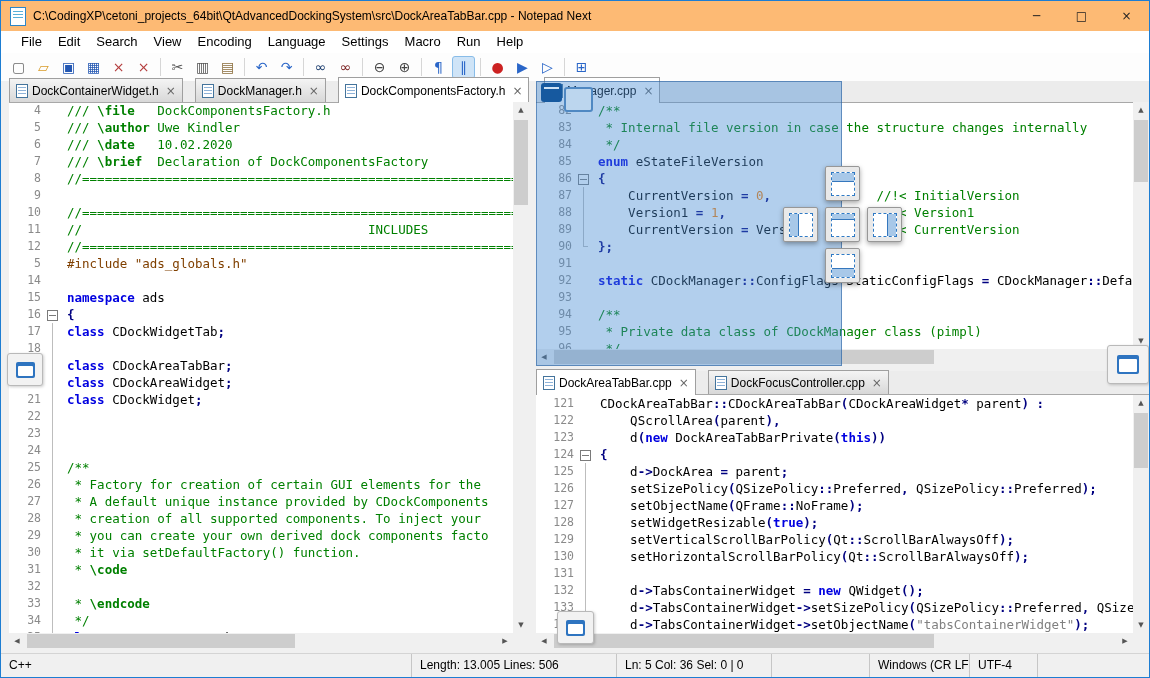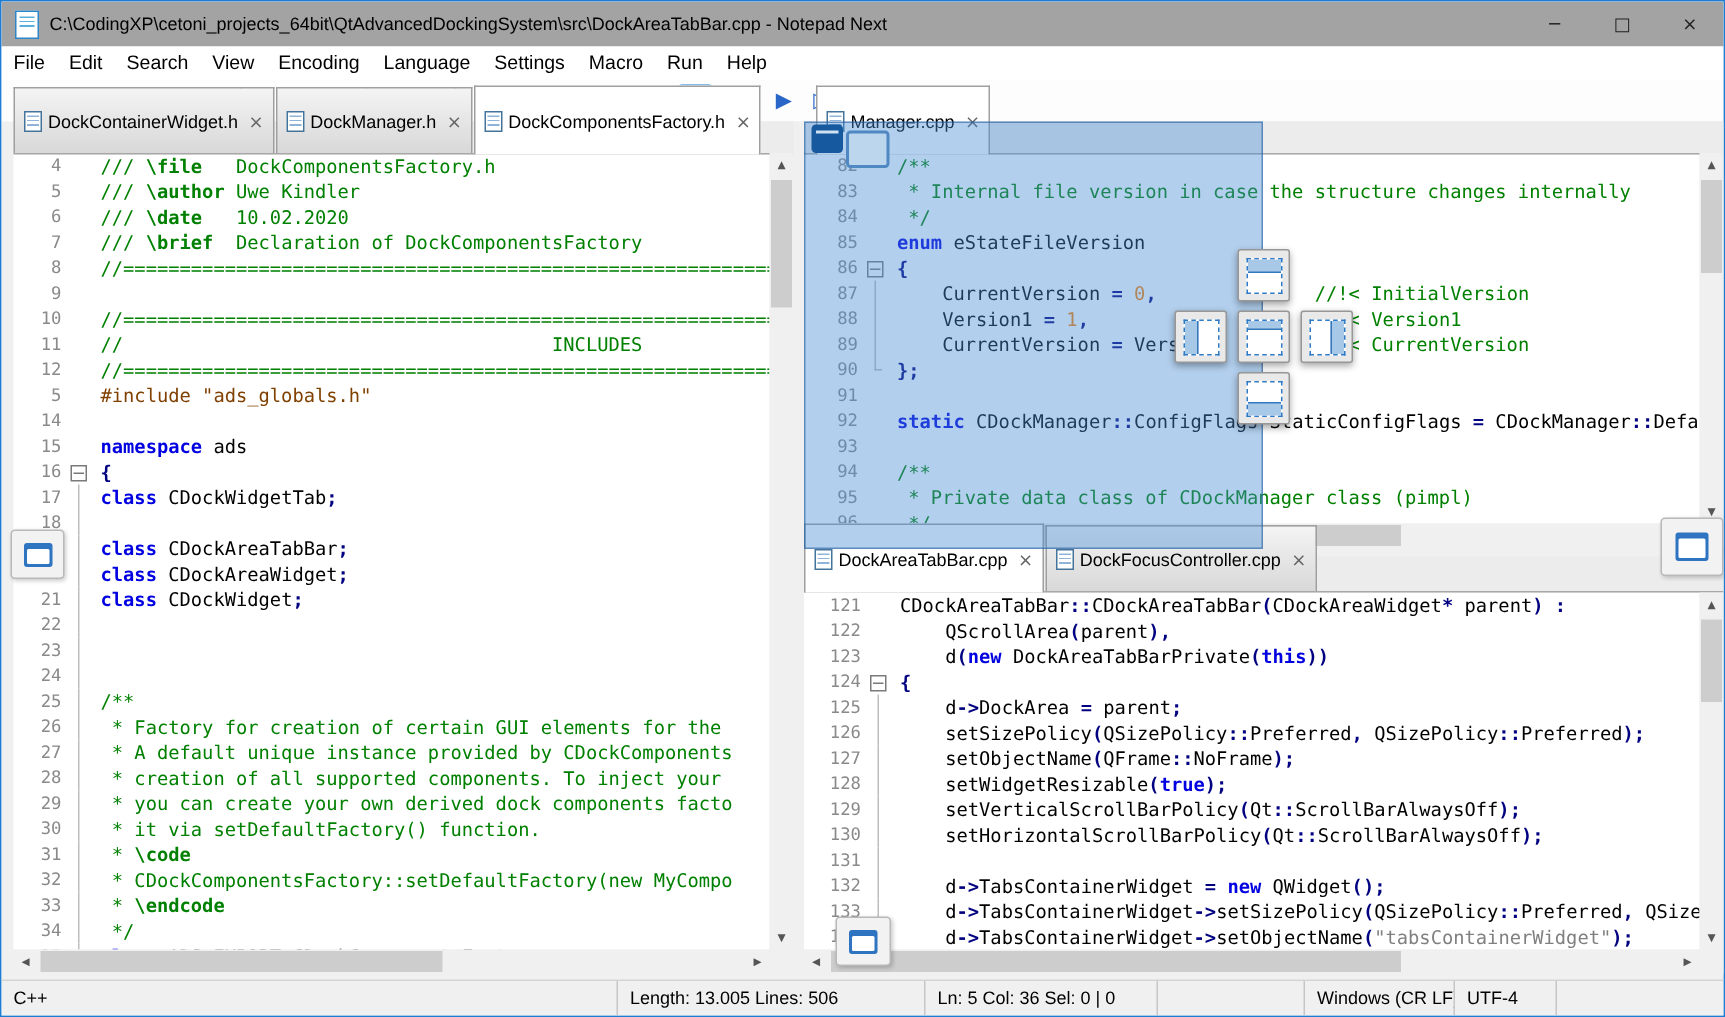--- a/index.html
+++ b/index.html
@@ -1,48 +1,48 @@
 <!DOCTYPE html>
 <html><head>
 <meta charset="utf-8">
 <style>
   html,body{margin:0;padding:0;background:#999;}
   .window{position:relative;width:1148px;height:676px;border:1px solid #1d7dd2;background:#fff;
           font-family:"Liberation Sans",sans-serif;overflow:hidden;color:#000;}
   
-  .titlebar{position:absolute;left:0;top:0;width:100%;height:30px;background:#a3a3a3;display:flex;align-items:center;}
+  .titlebar{position:absolute;left:0;top:0;width:100%;height:30px;background:#fdba74;display:flex;align-items:center;}
   .app-icon{width:14px;height:17px;margin:0 7px 0 9px;border:1px solid #2d86c8;background:#fff;position:relative;flex:none;}
   .app-icon::after{content:"";position:absolute;left:2px;right:2px;top:3px;height:9px;
           background:repeating-linear-gradient(180deg,#59b0d8 0 1px,transparent 1px 3px);}
   .title-text{font-size:12px;white-space:nowrap;}
   .title-spacer{flex:1;}
   .win-controls{display:flex;height:30px;}
   .win-btn{width:45px;height:30px;line-height:30px;text-align:center;font-size:12px;color:#222;font-family:"DejaVu Sans",sans-serif;}
   
-  .menubar{position:absolute;left:0;top:30px;width:100%;height:22px;background:#fff;display:flex;padding-left:0;box-sizing:border-box;}
+  .menubar{position:absolute;left:0;top:30px;width:100%;height:22px;background:#fff;display:flex;padding-left:12px;box-sizing:border-box;}
   .menu-item{padding:0 8px;font-size:13px;line-height:22px;}
   
   .toolbar{position:absolute;left:0;top:52px;width:100%;height:28px;background:#fdfdfd;display:flex;align-items:center;padding-left:5px;box-sizing:border-box;}
   .tb-btn{width:23px;height:23px;margin:0 1px;border-radius:3px;display:flex;align-items:center;justify-content:center;box-sizing:border-box;}
   .tb-btn.active{background:#cfe4f7;border:1px solid #88bce8;}
   .tb-glyph{font-size:14px;line-height:1;font-family:"DejaVu Sans",sans-serif;}
   .tb-sep{width:1px;height:18px;background:#d6d6d6;margin:0 4px;}
   
   .main{position:absolute;left:0;top:80px;width:1148px;height:572px;background:#f0f0f0;}
   .pane{position:absolute;background:#f0f0f0;}
   .pane-left{left:8px;top:0;width:520px;height:568px;}
   .pane-tr{left:535px;top:0;width:613px;height:284px;}
   .pane-br{left:535px;top:290px;width:613px;height:278px;}
   .split-v{position:absolute;left:528px;top:0;width:7px;height:568px;background:#f0f0f0;}
   .split-h{position:absolute;left:535px;top:284px;width:613px;height:6px;background:#f0f0f0;}
   
   .tabbar{position:absolute;left:0;top:0;right:0;height:21px;background:#ececec;border-bottom:1px solid #a8a8a8;
           display:flex;align-items:flex-end;box-sizing:content-box;z-index:2;}
   .pane-br .tabbar{height:23px;}
-  .tab{height:19px;display:flex;align-items:center;gap:4px;padding:12px 6px;margin-right:1px;
+  .tab{height:19px;display:flex;align-items:center;gap:4px;padding:2px 6px;margin-right:12px;
        background:linear-gradient(#f4f4f4,#d8d8d8);border:1px solid #9f9f9f;border-bottom:none;font-size:12px;white-space:nowrap;}
   .tab.active{height:21px;margin-bottom:-1px;background:#fff;z-index:3;position:relative;}
   .pane-tr .tab{margin-left:8px;}
   .doc-icon{width:10px;height:12px;border:1px solid #44749c;background:#fff;position:relative;flex:none;}
   .doc-icon::after{content:"";position:absolute;left:1px;right:1px;top:2px;height:7px;
        background:repeating-linear-gradient(180deg,#8fb3d9 0 1px,transparent 1px 3px);}
   .tab-close{font-size:12px;color:#666;margin-left:3px;font-family:"DejaVu Sans",sans-serif;line-height:1;}
   
   .editor{position:absolute;left:0;right:16px;bottom:16px;background:#fff;overflow:hidden;
           font-family:"DejaVu Sans Mono",monospace;font-size:12.5px;}
@@ -255,21 +255,21 @@
           <div class="crow"><span class="ln">22</span><span class="fm fm-l"></span><span class="ctext"></span></div>
           <div class="crow"><span class="ln">23</span><span class="fm fm-l"></span><span class="ctext"></span></div>
           <div class="crow"><span class="ln">24</span><span class="fm fm-l"></span><span class="ctext"></span></div>
           <div class="crow"><span class="ln">25</span><span class="fm fm-l"></span><span class="ctext"><span class="tk-cm">/**</span></span></div>
           <div class="crow"><span class="ln">26</span><span class="fm fm-l"></span><span class="ctext"><span class="tk-cm"> * Factory for creation of certain GUI elements for the</span></span></div>
           <div class="crow"><span class="ln">27</span><span class="fm fm-l"></span><span class="ctext"><span class="tk-cm"> * A default unique instance provided by CDockComponents</span></span></div>
           <div class="crow"><span class="ln">28</span><span class="fm fm-l"></span><span class="ctext"><span class="tk-cm"> * creation of all supported components. To inject your</span></span></div>
           <div class="crow"><span class="ln">29</span><span class="fm fm-l"></span><span class="ctext"><span class="tk-cm"> * you can create your own derived dock components facto</span></span></div>
           <div class="crow"><span class="ln">30</span><span class="fm fm-l"></span><span class="ctext"><span class="tk-cm"> * it via setDefaultFactory() function.</span></span></div>
           <div class="crow"><span class="ln">31</span><span class="fm fm-l"></span><span class="ctext"><span class="tk-cm"> * </span><span class="tk-doc">\code</span></span></div>
-          <div class="crow"><span class="ln">32</span><span class="fm fm-l"></span><span class="ctext"><span class="tk-cm"> * CDockComponentsFactory::setDefaultFactory(new MyCompo</span></span></div>
+          <div class="crow"><span class="ln">32</span><span class="fm fm-l"></span></div>
           <div class="crow"><span class="ln">33</span><span class="fm fm-l"></span><span class="ctext"><span class="tk-cm"> * </span><span class="tk-doc">\endcode</span></span></div>
           <div class="crow"><span class="ln">34</span><span class="fm fm-l"></span><span class="ctext"><span class="tk-cm"> */</span></span></div>
           <div class="crow"><span class="ln">35</span><span class="fm fm-l"></span><span class="ctext"><span class="tk-kw">class</span><span class="tk-id"> ADS_EXPORT CDockComponentsFact</span></span></div>
         </div>
       <div class="vscroll">
         <span class="sarrow up">▲</span>
         <div class="vthumb" style="top:18px;height:85px;"></div>
         <span class="sarrow down">▼</span>
       </div>
       <div class="hscroll">

